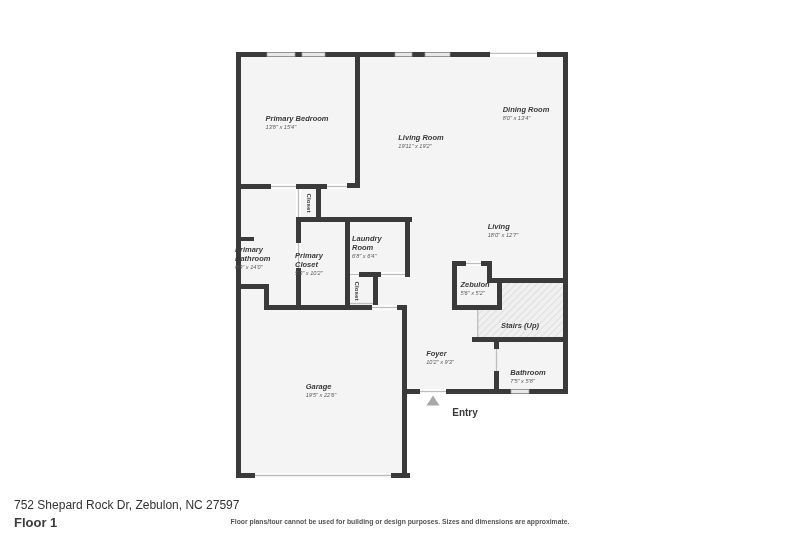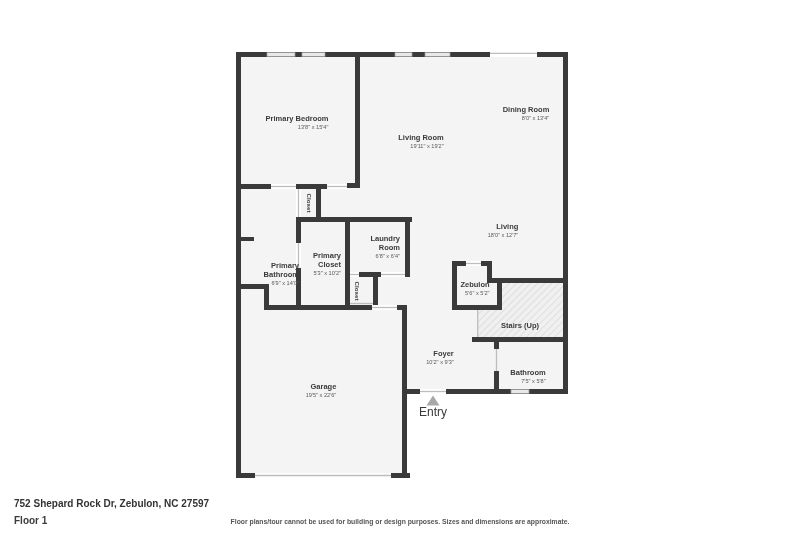--- a/index.html
+++ b/index.html
@@ -13,37 +13,37 @@
   .wall{fill:var(--wall);}
   .window{fill:var(--window);stroke:var(--window_frame);stroke-width:0.8;}
   .gap{fill:#ffffff;}
   .opening-line{stroke:var(--opening_line);stroke-width:1.3;fill:none;}
   .hatch-bg{fill:var(--stairs_bg);}
   .hatch-line{stroke:var(--stairs_hatch);stroke-width:1;}
   .entry-tri{fill:var(--entry_marker);}
 
   .room-label{
     position:absolute;transform:translate(-50%,-50%);
-    text-align:right;color:var(--label);pointer-events:none;
+    text-align:left;color:var(--label);pointer-events:none;font-style:italic;
   }
   .room-name{display:block;font-size:7.5px;font-weight:700;line-height:9px;white-space:pre-line;}
   .room-dims{display:block;font-size:5.6px;font-weight:400;line-height:8px;color:var(--dims);}
   .closet-label{
     position:absolute;transform:translate(-50%,-50%) rotate(90deg);
     font-size:6.2px;font-weight:600;color:var(--label);white-space:nowrap;
   }
   .entry-label{
     position:absolute;transform:translate(-50%,-50%);
-    font-size:12px;font-weight:400;color:var(--label);
+    font-size:10px;font-weight:700;color:var(--label);margin-left:32px;
   }
   .address{
-    position:absolute;left:14px;top:498px;font-size:10px;font-weight:700;color:#333333;
+    position:absolute;left:14px;top:498px;font-size:12px;font-weight:400;color:#333333;
   }
   .floor-num{
-    position:absolute;left:14px;top:515px;font-size:10px;font-weight:600;color:#3c3c3c;
+    position:absolute;left:14px;top:515px;font-size:13px;font-weight:600;color:#3c3c3c;
   }
   .disclaimer{
     position:absolute;left:0;top:518px;width:800px;text-align:center;
     font-size:6.8px;font-weight:600;color:#555555;
   }
 </style>
 </head>
 <body>
 
 <div id="stage">
@@ -148,21 +148,21 @@
     <span class="room-dims">19'11" x 19'2"</span>
   </div>
   <div class="room-label" style="left:526px;top:113px">
     <span class="room-name">Dining Room</span>
     <span class="room-dims">8'0" x 13'4"</span>
   </div>
   <div class="room-label" style="left:503px;top:230px">
     <span class="room-name">Living</span>
     <span class="room-dims">18'0" x 12'7"</span>
   </div>
-  <div class="room-label" style="left:267px;top:274px;width:64px">
+  <div class="room-label" style="left:267px;top:258px;width:64px">
     <span class="room-name">Primary Bathroom</span>
     <span class="room-dims">6'9" x 14'0"</span>
   </div>
   <div class="room-label" style="left:318px;top:264px;width:46px">
     <span class="room-name">Primary Closet</span>
     <span class="room-dims">5'3" x 10'2"</span>
   </div>
   <div class="room-label" style="left:376px;top:247px;width:48px">
     <span class="room-name">Laundry Room</span>
     <span class="room-dims">6'8" x 6'4"</span>

